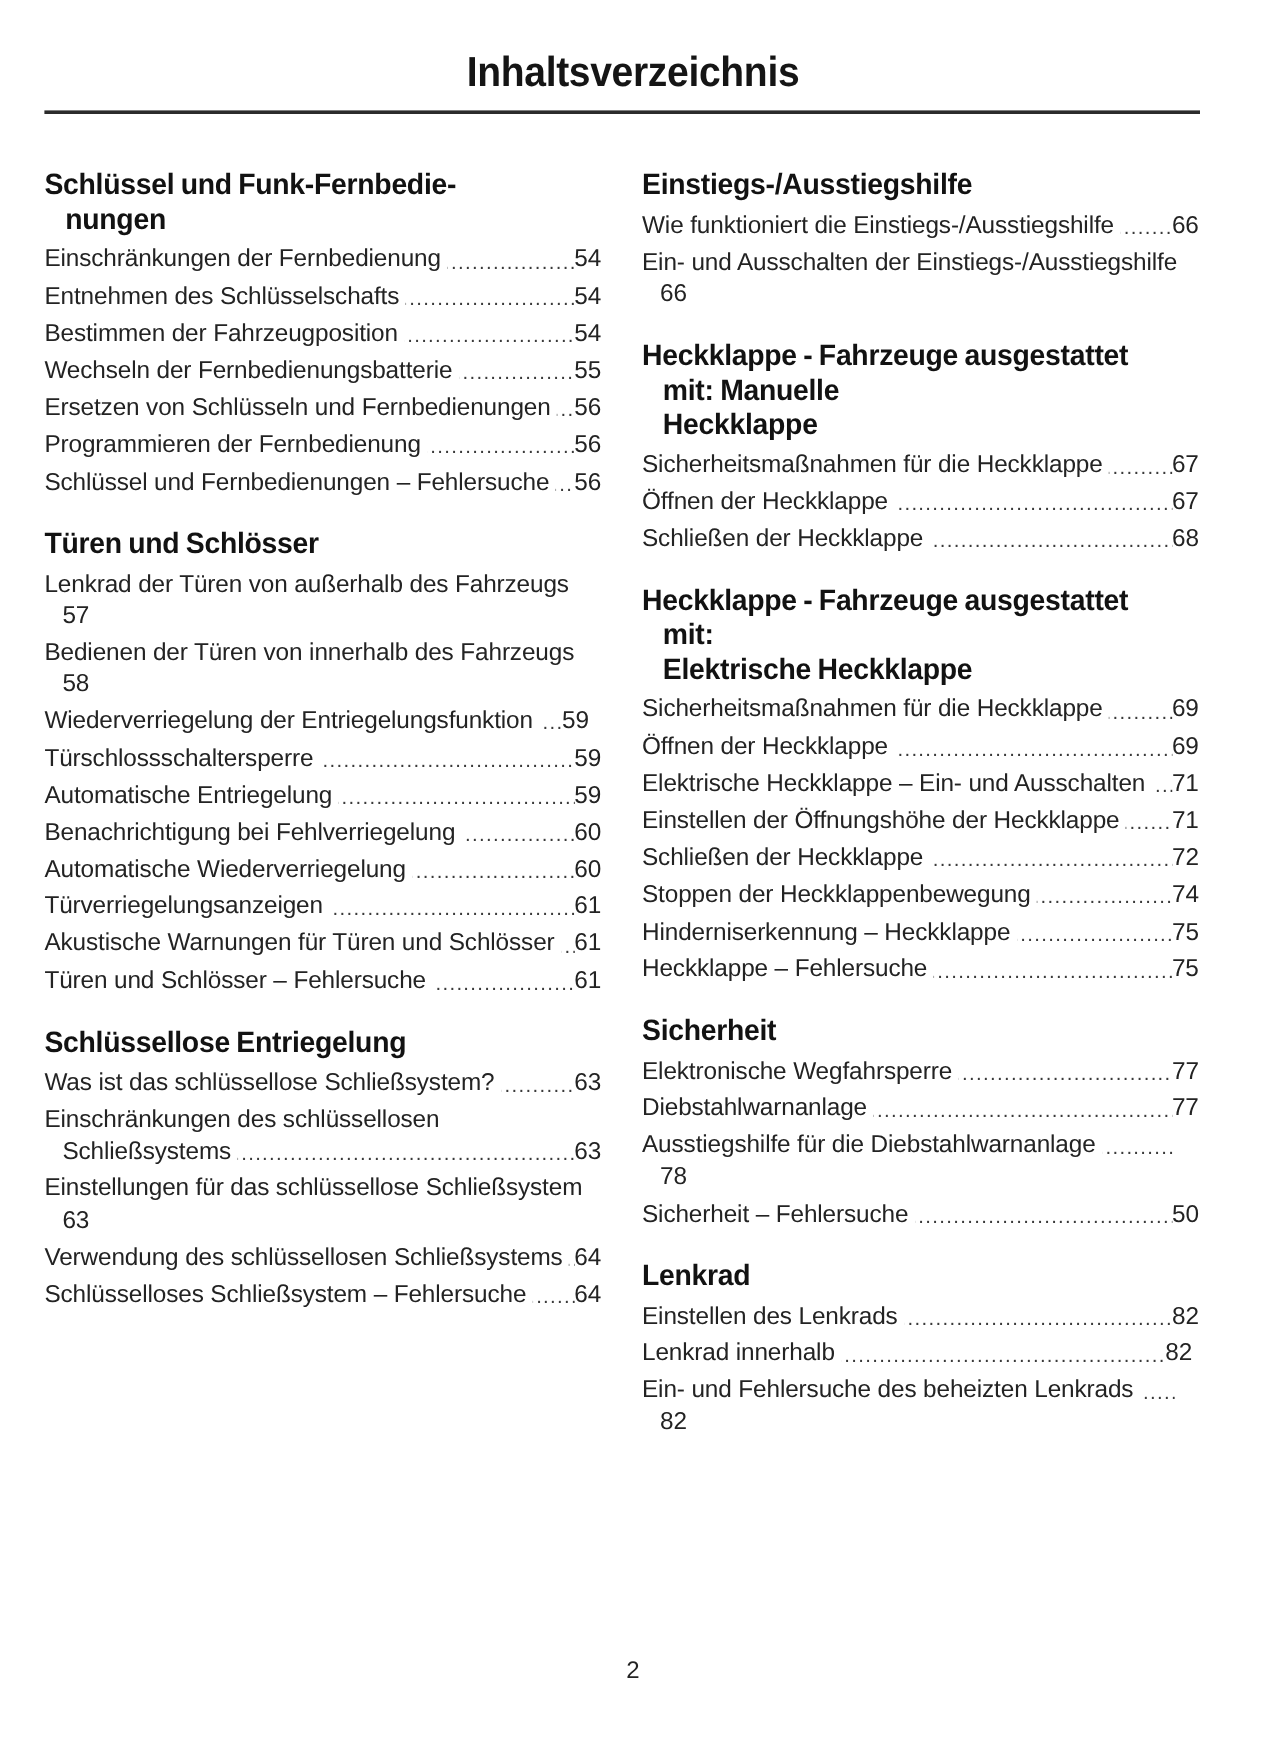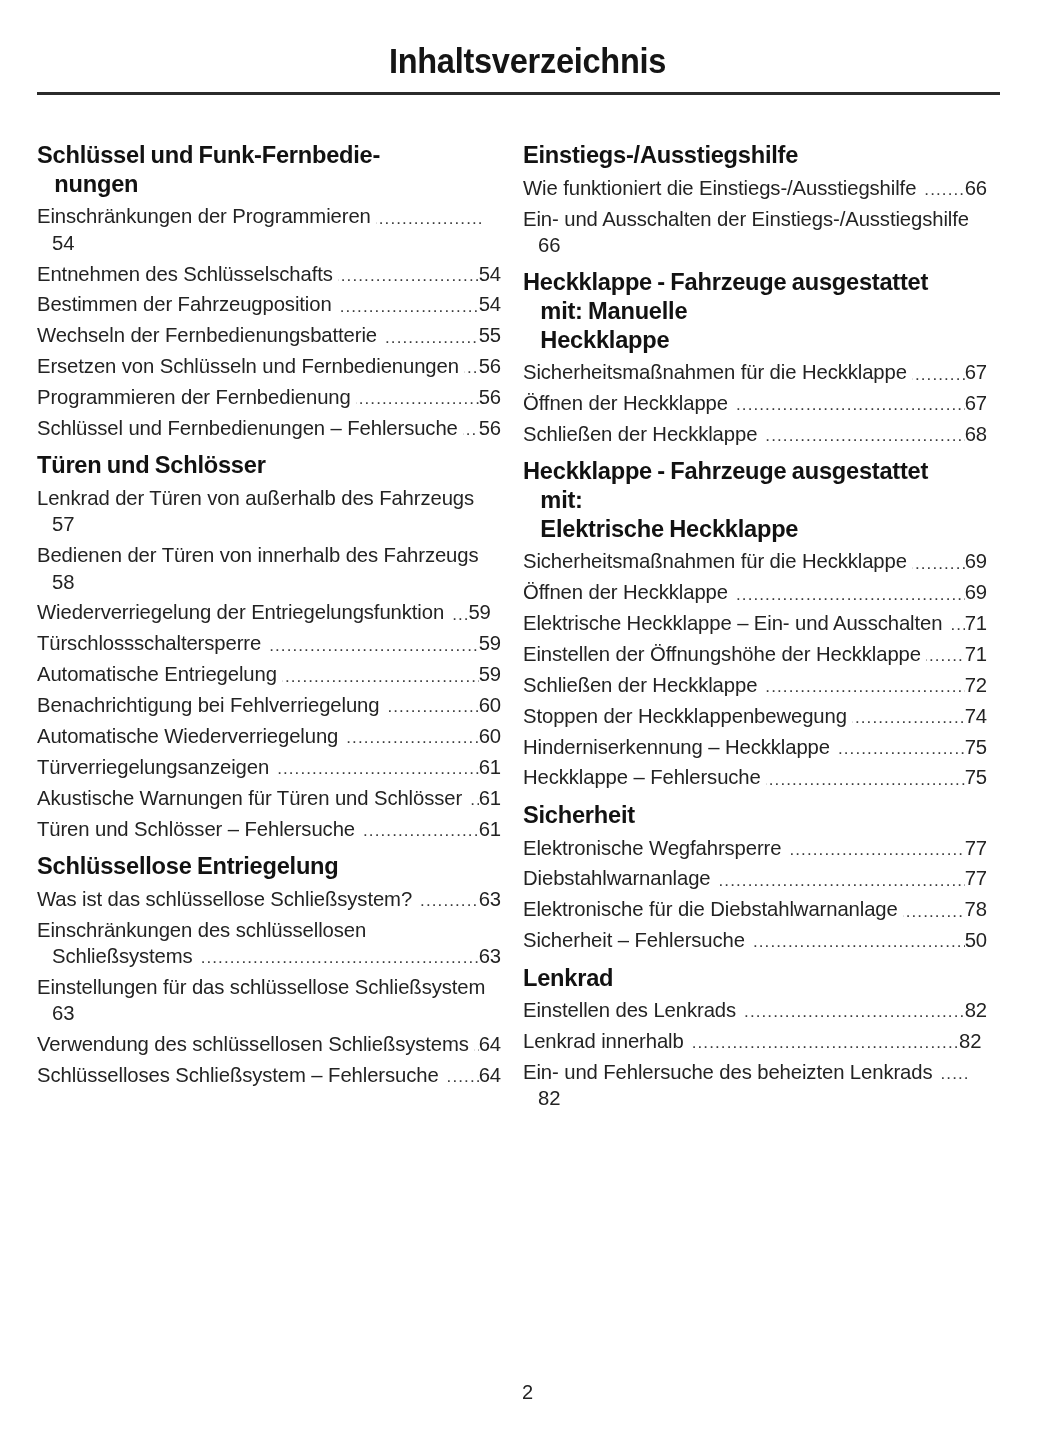--- a/index.html
+++ b/index.html
@@ -48,33 +48,33 @@
     background: #2b2b2b;
   }
 
   
   .columns {
     position: absolute;
     top: 141px;
     left: 37px;
     width: 963px;
     display: flex;
-    gap: 22px;
+    gap: 34px;
   }
   .col {
     width: 464px;
     flex: 0 0 464px;
   }
 
   
   .section {
     margin-bottom: 0;
   }
   .section + .section {
-    margin-top: 10px;
+    margin-top: 25px;
   }
   .sec-heading {
     font-size: 24.5px;
     font-weight: bold;
     line-height: 1.17;
     letter-spacing: -0.25px;
     color: #121212;
     padding-left: 18px;
     text-indent: -18px;
     margin-bottom: 5px;
@@ -134,21 +134,21 @@
 <div class="page">
 
   <div class="page-title">Inhaltsverzeichnis</div>
 
   <div class="title-rule"></div>
 
   <div class="columns">
     <div class="col" id="col-left">
         <div class="section">
           <div class="sec-heading">Schlüssel und Funk-Fernbedie-<br>nungen</div>
-          <div class="toc-entry"><span class="etitle">Einschränkungen der Programmieren</span> <span class="leaderbox" style="width: 105.641px;">........................................................................................................................</span><span class="pnum">54</span></div>
+          <div class="toc-entry"><span class="etitle">Einschränkungen der Fernbedienung</span> <span class="leaderbox" style="width: 105.641px;">........................................................................................................................</span><span class="pnum">54</span></div>
           <div class="toc-entry"><span class="etitle">Entnehmen des Schlüsselschafts</span> <span class="leaderbox" style="width: 140.328px;">........................................................................................................................</span><span class="pnum">54</span></div>
           <div class="toc-entry"><span class="etitle">Bestimmen der Fahrzeugposition</span> <span class="leaderbox" style="width: 141.484px;">........................................................................................................................</span><span class="pnum">54</span></div>
           <div class="toc-entry"><span class="etitle">Wechseln der Fernbedienungsbatterie</span> <span class="leaderbox" style="width: 96.0938px;">........................................................................................................................</span><span class="pnum">55</span></div>
           <div class="toc-entry"><span class="etitle">Ersetzen von Schlüsseln und Fernbedienungen</span> <span class="leaderbox" style="width: 14.1875px;">........................................................................................................................</span><span class="pnum">56</span></div>
           <div class="toc-entry"><span class="etitle">Programmieren der Fernbedienung</span> <span class="leaderbox" style="width: 122.406px;">........................................................................................................................</span><span class="pnum">56</span></div>
           <div class="toc-entry"><span class="etitle">Schlüssel und Fernbedienungen – Fehlersuche</span> <span class="leaderbox" style="width: 15.3281px;">........................................................................................................................</span><span class="pnum">56</span></div>
         </div>
         <div class="section">
           <div class="sec-heading">Türen und Schlösser</div>
           <div class="toc-entry"><span class="etitle">Lenkrad der Türen von außerhalb des Fahrzeugs</span> <span class="leaderbox" style="width: 0px;">........................................................................................................................</span><span class="pnum">57</span></div>
@@ -191,21 +191,21 @@
           <div class="toc-entry"><span class="etitle">Einstellen der Öffnungshöhe der Heckklappe</span> <span class="leaderbox" style="width: 38.1562px;">........................................................................................................................</span><span class="pnum">71</span></div>
           <div class="toc-entry"><span class="etitle">Schließen der Heckklappe</span> <span class="leaderbox" style="width: 201.75px;">........................................................................................................................</span><span class="pnum">72</span></div>
           <div class="toc-entry"><span class="etitle">Stoppen der Heckklappenbewegung</span> <span class="leaderbox" style="width: 112.188px;">........................................................................................................................</span><span class="pnum">74</span></div>
           <div class="toc-entry"><span class="etitle">Hinderniserkennung – Heckklappe</span> <span class="leaderbox" style="width: 129.141px;">........................................................................................................................</span><span class="pnum">75</span></div>
           <div class="toc-entry"><span class="etitle">Heckklappe – Fehlersuche</span> <span class="leaderbox" style="width: 198.359px;">........................................................................................................................</span><span class="pnum">75</span></div>
         </div>
         <div class="section">
           <div class="sec-heading">Sicherheit</div>
           <div class="toc-entry"><span class="etitle">Elektronische Wegfahrsperre</span> <span class="leaderbox" style="width: 177.641px;">........................................................................................................................</span><span class="pnum">77</span></div>
           <div class="toc-entry"><span class="etitle">Diebstahlwarnanlage</span> <span class="leaderbox" style="width: 248.578px;">........................................................................................................................</span><span class="pnum">77</span></div>
-          <div class="toc-entry"><span class="etitle">Elektronische für die Diebstahlwarnanlage</span> <span class="leaderbox" style="width: 61.3594px;">........................................................................................................................</span><span class="pnum">78</span></div>
+          <div class="toc-entry"><span class="etitle">Ausstiegshilfe für die Diebstahlwarnanlage</span> <span class="leaderbox" style="width: 61.3594px;">........................................................................................................................</span><span class="pnum">78</span></div>
           <div class="toc-entry"><span class="etitle">Sicherheit – Fehlersuche</span> <span class="leaderbox" style="width: 214.141px;">........................................................................................................................</span><span class="pnum">50</span></div>
         </div>
         <div class="section">
           <div class="sec-heading">Lenkrad</div>
           <div class="toc-entry"><span class="etitle">Einstellen des Lenkrads</span> <span class="leaderbox" style="width: 223.047px;">........................................................................................................................</span><span class="pnum">82</span></div>
           <div class="toc-entry"><span class="etitle">Lenkrad innerhalb</span> <span class="leaderbox" style="width: 269.906px;">........................................................................................................................</span><span class="pnum">82</span></div>
           <div class="toc-entry"><span class="etitle">Ein- und Fehlersuche des beheizten Lenkrads</span> <span class="leaderbox" style="width: 28.8438px;">........................................................................................................................</span><span class="pnum">82</span></div>
         </div>
       </div>
   </div>

